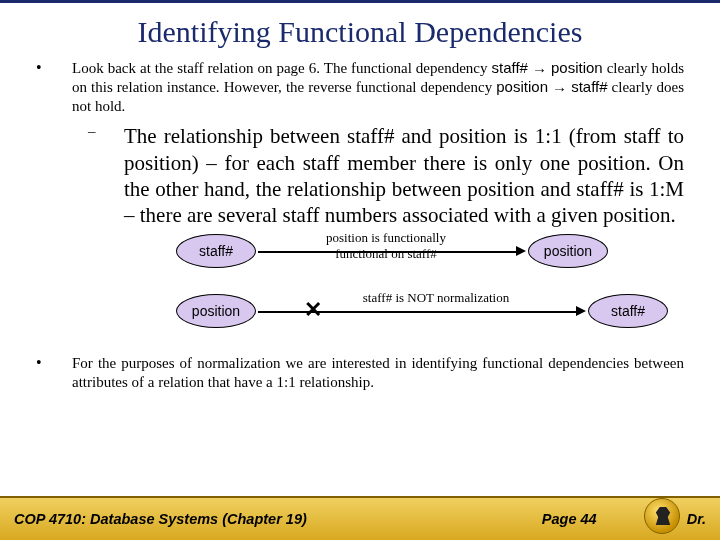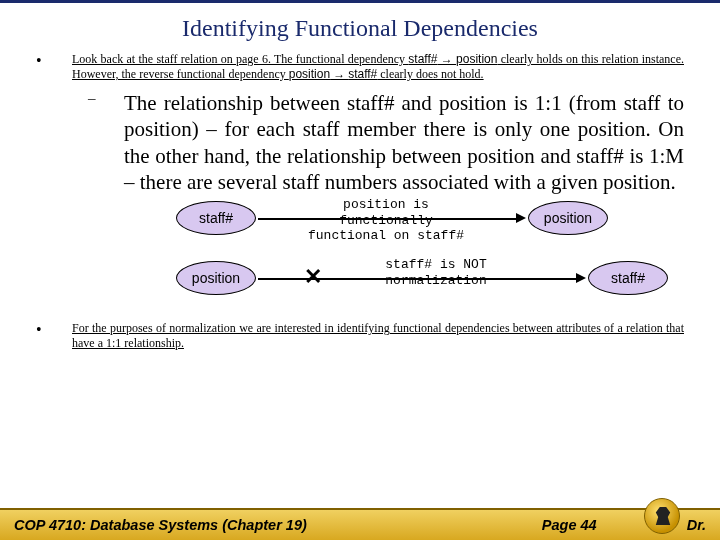--- a/index.html
+++ b/index.html
@@ -9,43 +9,42 @@
     background: #fff;
     font-family: "Times New Roman", Times, serif;
     position: relative;
     overflow: hidden;
     border-top: 3px solid #1a2a6c;
   }
   .slide {
     padding: 12px 36px 0 36px;
   }
   .title {
-    font-size: 24px;
+    font-size: 30px;
     color: #1a2a6c;
     text-align: center;
     font-weight: normal;
     margin-bottom: 10px;
   }
   .bullet-row {
     display: flex;
     margin-bottom: 8px;
   }
   .bullet-dot {
     width: 36px;
     flex-shrink: 0;
     font-size: 16px;
     color: #000;
   }
   .bullet-text {
     flex: 1;
-    font-size: 12px;
+    font-size: 15px;
     line-height: 1.25;
     color: #000;
     text-align: justify;
-    text-decoration: underline;
   }
   .sub-row {
     display: flex;
     margin-left: 52px;
     margin-bottom: 6px;
   }
   .sub-dash {
     width: 36px;
     flex-shrink: 0;
     font-size: 15px;
@@ -92,31 +91,31 @@
   .arrow-x {
     position: absolute;
     font-size: 22px;
     font-family: Arial, sans-serif;
     font-weight: bold;
     top: 3px;
   }
   .caption {
     position: absolute;
     font-size: 13px;
-    font-family: Liberation Mono, monospace;
+    font-family: Liberation Serif, serif;
     text-align: center;
     width: 170px;
     line-height: 1.2;
   }
   .footer {
     position: absolute;
     bottom: 0;
     left: 0;
     right: 0;
-    height: 32px;
+    height: 44px;
     background: linear-gradient(#f0d060, #d8a820);
     border-top: 2px solid #806000;
     display: flex;
     align-items: center;
     padding: 0 14px;
     font-family: Arial, sans-serif;
     font-size: 14.5px;
     font-style: italic;
     font-weight: bold;
     color: #000;

